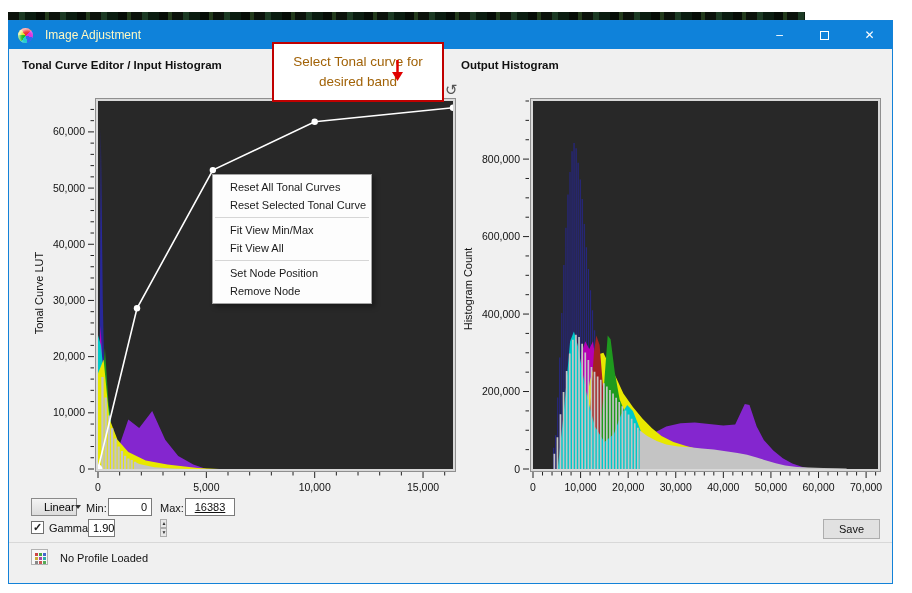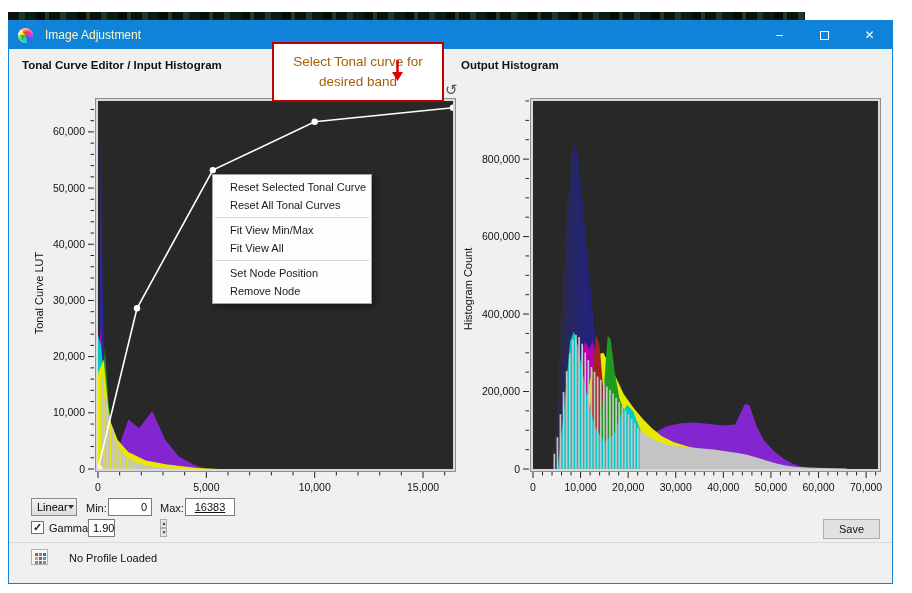--- a/index.html
+++ b/index.html
@@ -34,42 +34,42 @@
 
   .band-selector { position:absolute; left:340px; top:58px; }
 
   .context-menu { position:absolute; left:203px; top:153px; width:160px; background:#fdfdfd;
     border:1px solid #a3a3a3; box-shadow:3px 3px 5px rgba(0,0,0,.35); padding:3px 0; z-index:5; }
   .menu-item { font-size:11px; color:#1a1a1a; padding:3px 10px 3px 17px; line-height:12px; white-space:nowrap; cursor:default; }
   .menu-sep { height:1px; background:#d6d6d6; margin:3px 2px; }
 
   .ctl-label { position:absolute; font-size:11px; color:#111; }
   .combo { position:absolute; left:22px; top:477px; width:46px; height:18px; border:1px solid #8a8a8a;
-    background:linear-gradient(#f4f4f4,#dcdcdc); font-size:11px; display:flex; align-items:center; padding-left:5px; cursor:default; }
+    background:linear-gradient(#f4f4f4,#dcdcdc); font-size:11px; display:flex; align-items:center; padding-left:12px; cursor:default; }
   .combo .arr { margin-left:auto; margin-right:4px; width:0; height:0; border-left:3.5px solid transparent; border-right:3.5px solid transparent; border-top:4px solid #333; }
   .tbox { position:absolute; height:18px; border:1px solid #7a7a7a; background:#fff; font-size:11px; color:#111;
     display:flex; align-items:center; }
   #min-input { left:99px; top:477px; width:44px; justify-content:flex-end; padding-right:4px; }
   #max-input { left:176px; top:477px; width:50px; justify-content:center;text-decoration:underline; }
   #min-label { left:77px; top:481px; }
   #max-label { left:151px; top:481px;text-align:center; }
 
   .checkbox { position:absolute; left:22px; top:500px; width:13px; height:13px; background:#fff; border:1px solid #707070;
     font-size:11px; line-height:11px; text-align:center; color:#222; font-weight:bold; cursor:default; }
   #gamma-label { left:40px; top:501px; }
   .spinner { position:absolute; left:79px; top:498px; width:45px; height:18px; display:flex;gap:44px; }
   .spin-val { width:30px; height:18px; border:1px solid #7a7a7a; background:#fff; font-size:11px; display:flex; align-items:center; padding-left:4px; }
   .spin-btns { width:15px; height:18px; display:flex; flex-direction:column; margin-left:1px; }
   .spin-btn { flex:1; border:1px solid #adadad; background:#e8e8e8; font-size:5px; line-height:6px; color:#333; text-align:center; cursor:default; }
 
   .statusbar-sep { position:absolute; left:0; top:521px; width:100%; height:1px; background:#d8d8d8; }
   .profile-icon { position:absolute; left:22px; top:528px; width:17px; height:16px; background:#f7f7f7; border:1px solid #b2b2b2; }
   .profile-icon span { position:absolute; left:3px; top:3px; width:3px; height:3px; background:#cc4444;
     box-shadow:4px 0 #44aa44, 8px 0 #4466cc, 0 4px #ccaa33, 4px 4px #aa44aa, 8px 4px #33aaaa, 0 8px #888888, 4px 8px #cc5555, 8px 8px #55aa55; }
-  #status-message { left:60px; top:531px; }
+  #status-message { left:51px; top:531px; }
   .save-btn { position:absolute; left:814px; top:498px; width:57px; height:20px; background:#e1e1e1; border:1px solid #adadad;
     font-size:11px; color:#111; display:flex; align-items:center; justify-content:center; cursor:default; }
 
   .callout { position:absolute; left:272px; top:10px; width:172px; height:60px; background:#ffffff; border:2px solid #c00000;
     font-size:13.5px; color:#a16207; display:flex; align-items:center; justify-content:center; text-align:center; line-height:1.45; z-index:10; padding:0 8px;margin-top:32px; }
   .callout-arrow { position:absolute; left:389px; top:60px; z-index:10; }
 </style>
 </head>
 <body>
 
@@ -277,22 +277,22 @@
         <text x="64" y="299.0263157894737" text-anchor="end" font-size="10.5" fill="#111" stroke="none" font-family="&quot;Liberation Sans&quot;, sans-serif">200,000</text>
         <text x="64" y="221.55263157894737" text-anchor="end" font-size="10.5" fill="#111" stroke="none" font-family="&quot;Liberation Sans&quot;, sans-serif">400,000</text>
         <text x="64" y="144.07894736842107" text-anchor="end" font-size="10.5" fill="#111" stroke="none" font-family="&quot;Liberation Sans&quot;, sans-serif">600,000</text>
         <text x="64" y="66.60526315789474" text-anchor="end" font-size="10.5" fill="#111" stroke="none" font-family="&quot;Liberation Sans&quot;, sans-serif">800,000</text>
       </svg>
 
     <div class="ylabel" id="left-ylabel">Tonal Curve LUT</div>
     <div class="ylabel" id="right-ylabel">Histogram Count</div>
 
     <div class="context-menu" id="context-menu">
+        <div class="menu-item">Reset All Tonal Curves</div>
         <div class="menu-item">Reset Selected Tonal Curve</div>
-        <div class="menu-item">Reset All Tonal Curves</div>
         <div class="menu-sep"></div>
         <div class="menu-item">Fit View Min/Max</div>
         <div class="menu-item">Fit View All</div>
         <div class="menu-sep"></div>
         <div class="menu-item">Set Node Position</div>
         <div class="menu-item">Remove Node</div>
       </div>
 
     <div class="combo">
       <span>Linear</span>

